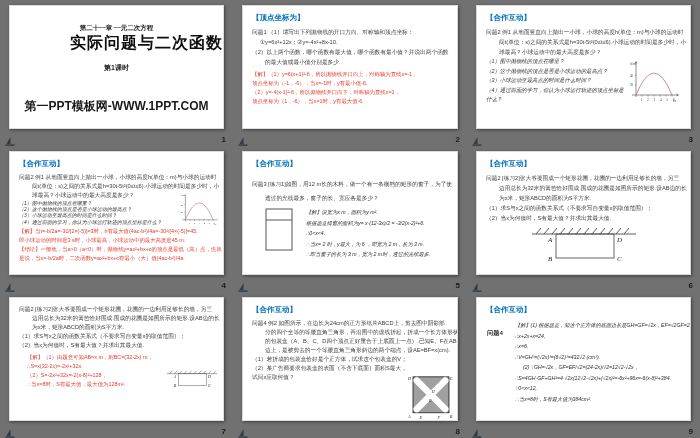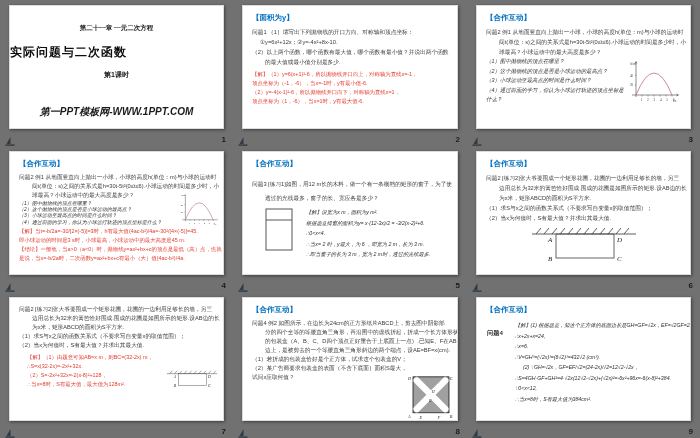--- a/index.html
+++ b/index.html
@@ -16,23 +16,23 @@
   .t{font-size:5.7px;color:#3c3c3c;line-height:10px;white-space:nowrap;}
   .tt{font-size:5.7px;color:#3c3c3c;line-height:9px;white-space:nowrap;}
   .ind{padding-left:13px;}
   .ind2{padding-left:8px;}
   .red{color:#e23b2e;}
   .hand{font-style:italic;color:#333;font-size:5.4px;line-height:9.5px;white-space:nowrap;}
   .hand-tight{font-style:italic;color:#333;font-size:5px;line-height:6.2px;white-space:nowrap;}
   .sol{font-size:5.4px;line-height:9px;white-space:nowrap;}
   .sol9{font-style:italic;font-size:5.2px;color:#2e2e2e;line-height:10.5px;white-space:nowrap;}
   .s1-ch{text-align:center;font-size:6.5px;font-weight:bold;color:#222;margin-top:18px;}
-  .s1-title{text-align:left;font-size:12px;font-weight:bold;color:#0d0d0d;margin-top:11px;letter-spacing:1px;}
+  .s1-title{text-align:right;font-size:16px;font-weight:bold;color:#0d0d0d;letter-spacing:1px;}
   .s1-sub{text-align:center;font-size:7px;font-weight:bold;color:#222;margin-top:9px;}
-  .s1-footer{text-align:center;font-size:10px;font-weight:bold;color:#1a1a1a;margin-top:25px;font-style:italic;}
+  .s1-footer{text-align:center;font-size:12px;font-weight:bold;color:#1a1a1a;margin-top:25px;}
   .row{display:flex;}
   .grow{flex:1 1 auto;}
   .abs{position:absolute;}
   .q4label{position:absolute;left:10px;top:31px;font-size:6.2px;font-weight:bold;color:#333;}
   svg text{font-family:"Liberation Serif",serif;}
 </style>
 </head>
 <body>
 
 <div class="stage">
@@ -49,21 +49,21 @@
           <path d="M2.5,8 L6.5,1 L6.5,8 Z" fill="#2e3a44"></path>
           <rect x="1.5" y="8.4" width="9" height="1.4" fill="#2e3a44"></rect>
         </svg>
     </span>
     <span class="pagenum">1</span>
   </div>
 
   <div class="cell">
     <div class="slide">
       <div class="pad">
-        <div class="h-blue">【面积为y】</div>
+        <div class="h-blue">【顶点坐标为】</div>
         <div class="t">问题1 （1）请写出下列抛物线的开口方向、对称轴和顶点坐标：</div>
         <div class="t ind2">①y=6x²+12x；②y=-4x²+8x-10.</div>
         <div class="t">（2）以上两个函数，哪个函数有最大值，哪个函数有最小值？并说出两个函数</div>
         <div class="t ind">的最大值或最小值分别是多少.</div>
         <div style="height:3px"></div>
         <div class="sol red">【解】（1）y=6(x+1)²-6，所以抛物线开口向上，对称轴为直线x=-1，</div>
         <div class="sol red">顶点坐标为（-1，-6），当x=-1时，y有最小值-6.</div>
         <div class="sol red">（2）y=-4(x-1)²-6，所以抛物线开口向下，对称轴为直线x=1，</div>
         <div class="sol red">顶点坐标为（1，-6），当x=1时，y有最大值-6.</div>
       </div>

